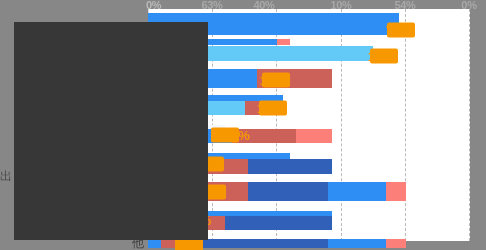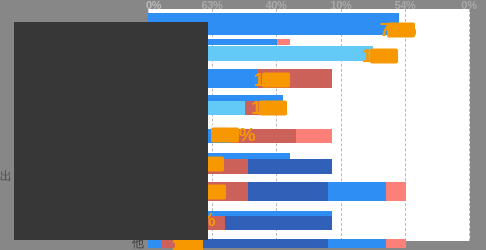--- a/index.html
+++ b/index.html
@@ -70,21 +70,21 @@
     height: 11px;
     display: flex;
   }
   .bar-track.upper { top: 0; }
   .bar-track.lower { top: 11px; }
   .seg { height: 100%; }
 
   
   .value-label {
     position: absolute;
-    font-size: 19px;
+    font-size: 13px;
     font-weight: bold;
     color: #f79800;
     white-space: nowrap;
     transform: translate(-50%, -50%);
     letter-spacing: -0.5px;
   }
   .value-chip {
     position: absolute;
     background: #f79800;
     border-radius: 2px;
@@ -266,21 +266,21 @@
     <div class="value-label" style="left:54px;top:211px;">7%</div>
 
     <div class="value-chip" style="left:41px;top:237px;width:28px;height:14px;"></div>
     <div class="value-label" style="left:37px;top:237px;">2%</div>
 
   </div>
 
   <div id="axis-labels">
     <span class="axis-tick-label first" style="left:148px;">0%</span>
     <span class="axis-tick-label" style="left:212px;">63%</span>
-    <span class="axis-tick-label" style="left:276px;">40%</span>
+    <span class="axis-tick-label" style="left:264px;">40%</span>
     <span class="axis-tick-label" style="left:341px;">10%</span>
     <span class="axis-tick-label" style="left:405px;">54%</span>
     <span class="axis-tick-label" style="left:469px;">0%</span>
   </div>
 
   <div id="cat-labels">
     <span class="cat-label" style="top:30px;">気</span>
     <span class="cat-label" style="top:57px;">間</span>
     <span class="cat-label" style="top:82px;">量</span>
     <span class="cat-label" style="top:108px;">人</span>

